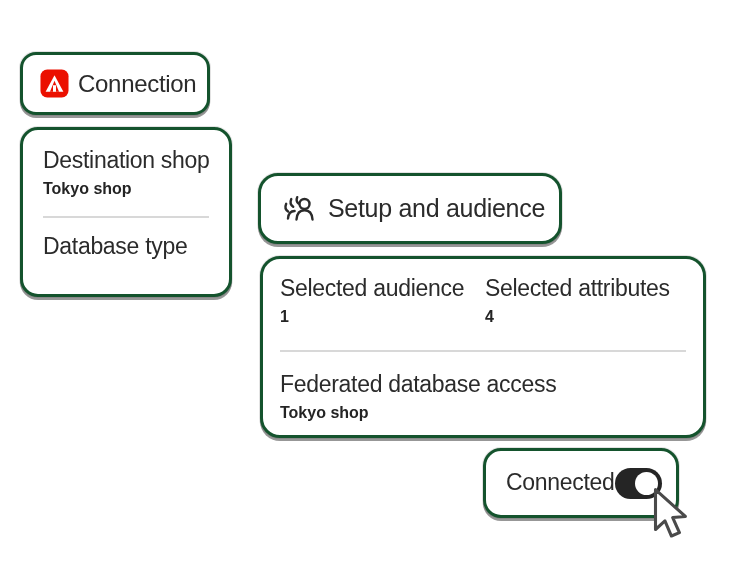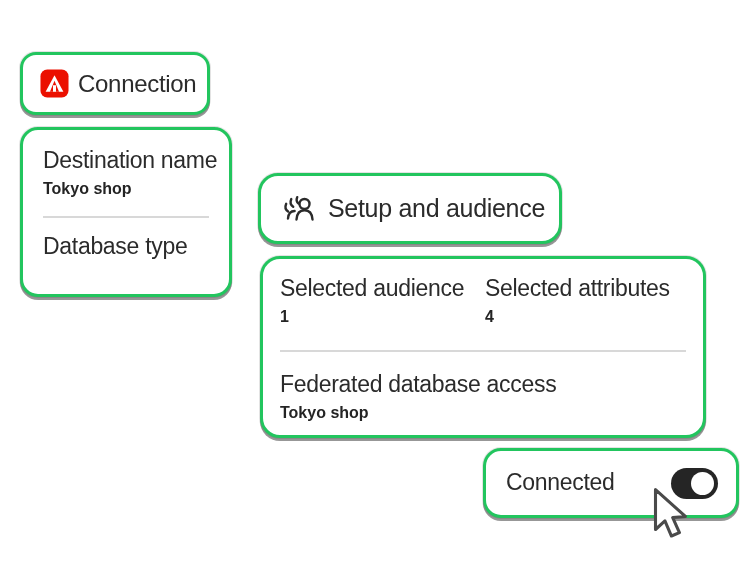--- a/index.html
+++ b/index.html
@@ -1,21 +1,21 @@
 <!DOCTYPE html>
 <html><head>
 <meta charset="utf-8">
 <style>
   html,body{margin:0;padding:0;background:#ffffff;}
   .stage{
     position:relative;width:750px;height:563px;background:#ffffff;overflow:hidden;
     font-family:"Liberation Sans", sans-serif;color:#2b2b2b;
   }
   .card{
-    position:absolute;background:#ffffff;border:3px solid #22c55e;
+    position:absolute;background:#ffffff;border:3px solid #14532d;
     box-sizing:border-box;
     box-shadow:0 3px 0 rgba(25,25,25,0.45), 0 0 0 1px rgba(25,25,25,0.12);
   }
   .chip{display:flex;align-items:center;}
   .hdr-label{font-size:24px;letter-spacing:-0.3px;color:#2b2b2b;white-space:nowrap;}
   .field-label{font-size:23px;letter-spacing:-0.3px;color:#2b2b2b;line-height:1.12;white-space:nowrap;}
   .field-value{font-size:16px;font-weight:bold;color:#242424;margin-top:6px;white-space:nowrap;}
   .divider{height:2px;background:#d8d8d8;border:none;}
   
   #card-connection{left:20px;top:52px;width:190px;height:63px;border-radius:16px;padding-left:17px;gap:9px;}
@@ -25,21 +25,21 @@
   #card-details .divider{margin:18px 0 16px 0;}
   
   #card-setup{left:258px;top:173px;width:304px;height:71px;border-radius:20px;padding-left:19px;gap:11px;}
   .audience-ic{width:37px;height:37px;flex:0 0 auto;}
   
   #card-summary{left:260px;top:256px;width:446px;height:182px;border-radius:20px;padding:17px 17px;}
   .stats-row{display:flex;}
   .stat-col1{width:205px;}
   #card-summary .divider{margin:24px 0 20px 0;}
   
-  #card-status{left:483px;top:448px;width:256px;height:70px;border-radius:18px;
+  #card-status{left:483px;top:448px;width:196px;height:70px;border-radius:18px;
     display:flex;align-items:center;justify-content:space-between;padding:0 18px 0 20px;}
   .toggle{
     position:relative;width:47px;height:31px;border-radius:16px;background:#252525;flex:0 0 auto;cursor:pointer;
   }
   .toggle .knob{
     position:absolute;top:4px;right:4px;width:23px;height:23px;border-radius:50%;background:#ffffff;
   }
   #cursor{position:absolute;left:650px;top:486px;width:40px;height:58px;pointer-events:none;}
 </style>
 </head>
@@ -53,21 +53,21 @@
         <rect x="0.5" y="0.5" width="29" height="29" rx="7" fill="#EB1000"></rect>
         <polygon points="15,6.5 24.2,23.5 5.8,23.5" fill="#ffffff"></polygon>
         <polygon points="15,12.2 19.7,23.5 10.3,23.5" fill="#EB1000"></polygon>
         <rect x="13.45" y="16.8" width="3.1" height="6.7" fill="#ffffff"></rect>
       </svg>
     </span>
     <span class="hdr-label">Connection</span>
   </div>
 
   <div id="card-details" class="card">
-    <div class="field-label">Destination name</div>
+    <div class="field-label">Destination shop</div>
     <div class="field-value">Tokyo shop</div>
     <hr class="divider">
     <div class="field-label">Database type</div>
   </div>
 
   <div id="card-setup" class="card chip">
     <span class="audience-ic">
       <svg viewBox="0 0 37 37" width="37" height="37" fill="none" stroke="#2b2b2b" stroke-width="2.4" stroke-linecap="round">
         <circle cx="24.5" cy="14" r="5"></circle>
         <path d="M16.5,29.5 C17,22.5 20.2,20.3 24.5,20.3 C28.8,20.3 32,22.5 32.5,29.5"></path>

